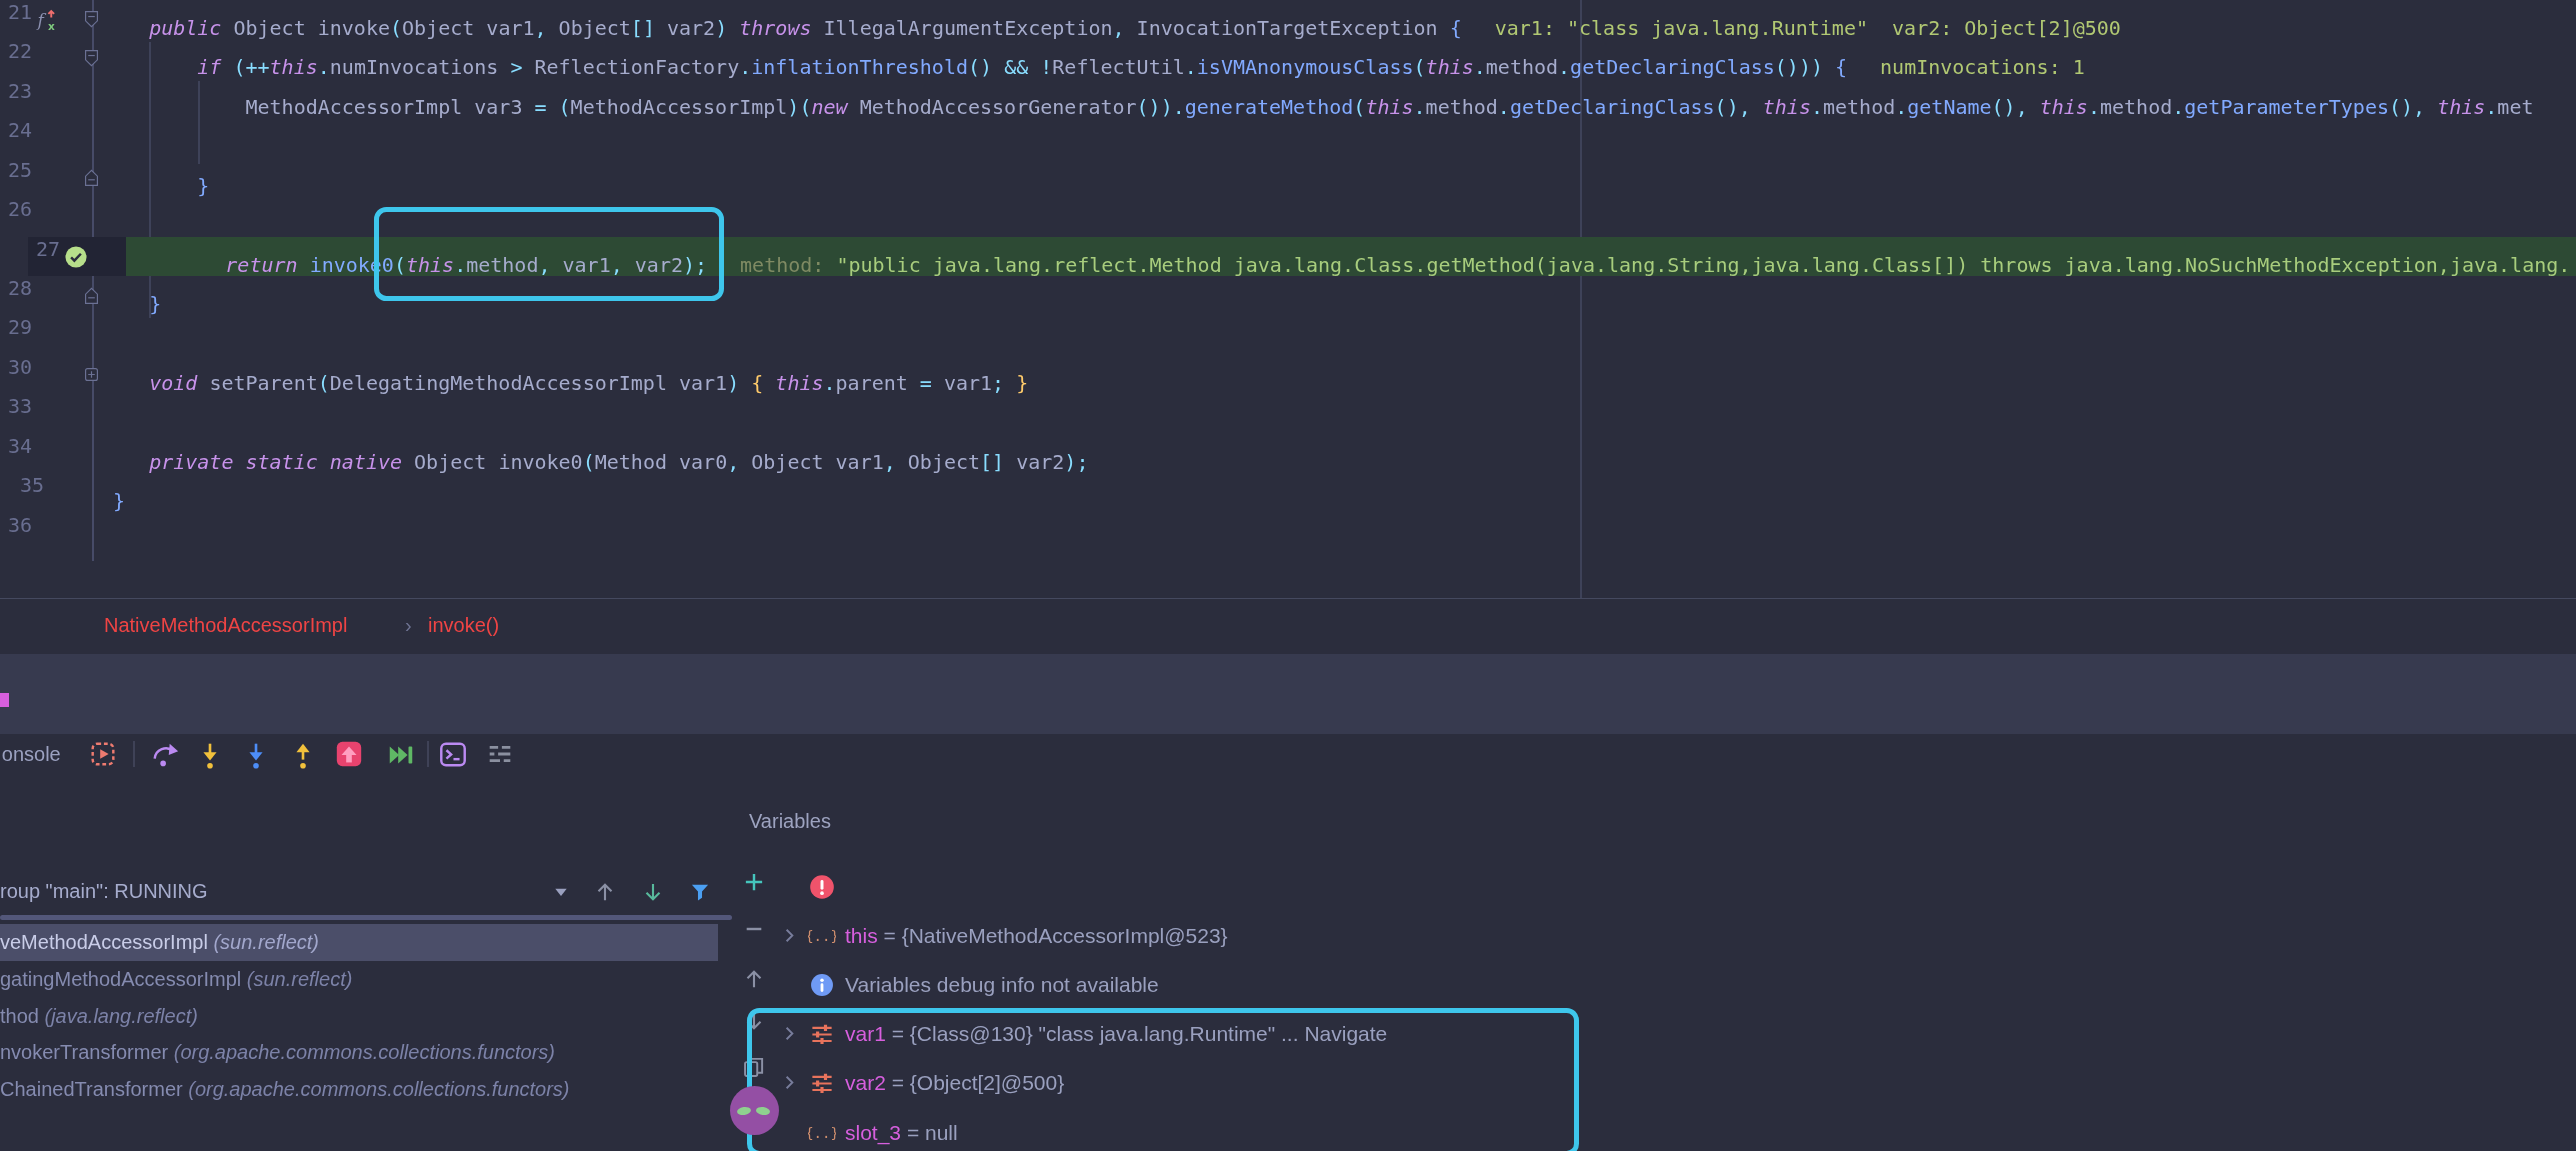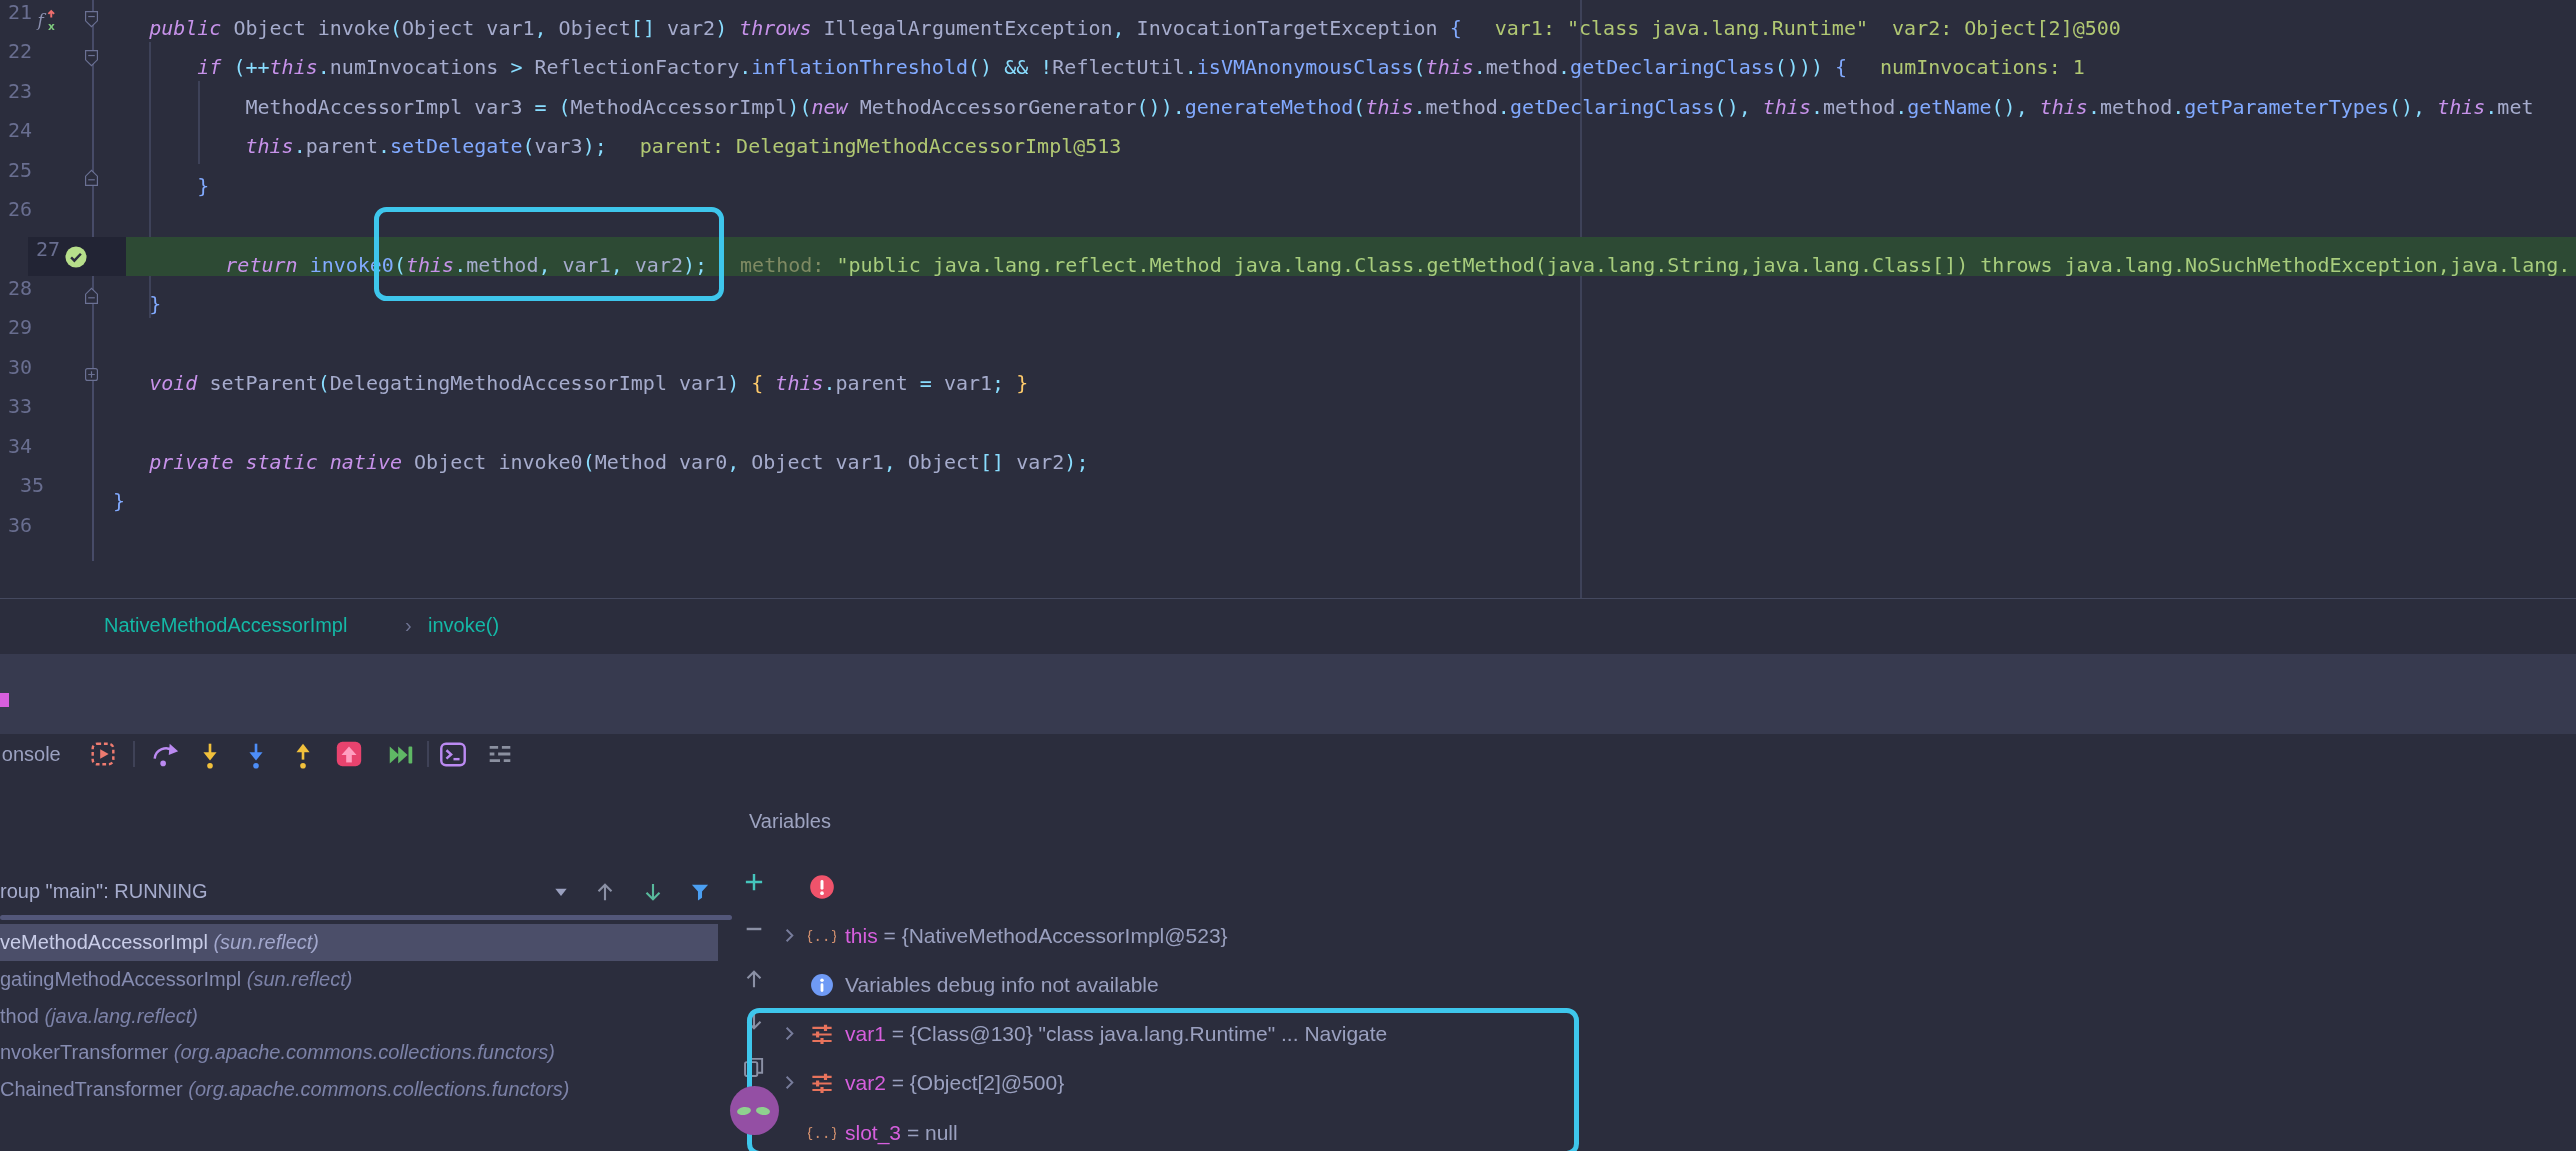--- a/index.html
+++ b/index.html
@@ -34,21 +34,21 @@
   .tok-fn{color:#82aaff;}
   .tok-op{color:#89ddff;}
   .tok-br{color:#82aaff;}
   .tok-yb{color:#ffcb6b;}
   .hintpad{display:inline-block;width:33px;}
   .hint{color:#b1c873;}
   .hint-label{color:#7f8a63;}
   .hint-value{color:#a8cd7d;}
   
   #breadcrumbs{position:absolute;left:0;top:598px;width:2576px;height:55px;background:#2b2d3d;border-top:1.8px solid #45495f;box-sizing:border-box;}
-  .crumb{position:absolute;top:0;height:53px;line-height:53px;color:#14b8a6;font-size:20px;}
+  .crumb{position:absolute;top:0;height:53px;line-height:53px;color:#ef4444;font-size:20px;}
   #crumb-1{left:104px;}
   #crumb-sep{left:405px;color:#6f7493;}
   #crumb-2{left:428px;}
   
   #band{position:absolute;left:0;top:654px;width:2576px;height:81px;background:#373a4f;}
   #band-chip{position:absolute;left:0;top:39px;width:8.8px;height:14px;background:#d75fde;}
   
   #debug-toolbar{position:absolute;left:0;top:734px;width:2576px;height:40px;background:#2b2d3d;}
   #console-label{position:absolute;left:1.8px;top:0;height:40px;line-height:40px;color:#9ba1c0;font-size:20px;}
   .tb-icon{position:absolute;top:5.3px;width:30px;height:30px;}
@@ -124,21 +124,20 @@
           </svg>
         </span>
         <span class="codetext"><span class="tok-k">        if </span><span class="tok-op">(++</span><span class="tok-k">this</span><span class="tok-op">.</span><span class="tok-id">numInvocations</span><span class="tok-op"> &gt; </span><span class="tok-id">ReflectionFactory</span><span class="tok-op">.</span><span class="tok-fn">inflationThreshold</span><span class="tok-op">() </span><span class="tok-op">&amp;&amp; !</span><span class="tok-id">ReflectUtil</span><span class="tok-op">.</span><span class="tok-fn">isVMAnonymousClass</span><span class="tok-op">(</span><span class="tok-k">this</span><span class="tok-op">.</span><span class="tok-id">method</span><span class="tok-op">.</span><span class="tok-fn">getDeclaringClass</span><span class="tok-op">()))</span><span class="tok-br"> {</span><span class="hintpad"></span><span class="hint">numInvocations: 1</span></span>
       </div>
       <div class="code-row" style="top: 79px;">
         <span class="lnum">23</span>
         <span class="codetext"><span class="tok-id">            MethodAccessorImpl var3 </span><span class="tok-op">= (</span><span class="tok-id">MethodAccessorImpl</span><span class="tok-op">)(</span><span class="tok-k">new </span><span class="tok-id">MethodAccessorGenerator</span><span class="tok-op">())</span><span class="tok-op">.</span><span class="tok-fn">generateMethod</span><span class="tok-op">(</span><span class="tok-k">this</span><span class="tok-op">.</span><span class="tok-id">method</span><span class="tok-op">.</span><span class="tok-fn">getDeclaringClass</span><span class="tok-op">(), </span><span class="tok-k">this</span><span class="tok-op">.</span><span class="tok-id">method</span><span class="tok-op">.</span><span class="tok-fn">getName</span><span class="tok-op">(), </span><span class="tok-k">this</span><span class="tok-op">.</span><span class="tok-id">method</span><span class="tok-op">.</span><span class="tok-fn">getParameterTypes</span><span class="tok-op">(), </span><span class="tok-k">this</span><span class="tok-op">.</span><span class="tok-id">met</span></span>
       </div>
       <div class="code-row" style="top: 118px;">
         <span class="lnum">24</span>
-        <span class="codetext"><span class="tok-k">            this</span><span class="tok-op">.</span><span class="tok-id">parent</span><span class="tok-op">.</span><span class="tok-fn">setDelegate</span><span class="tok-op">(</span><span class="tok-id">var3</span><span class="tok-op">);</span><span class="hintpad"></span><span class="hint">parent: DelegatingMethodAccessorImpl@513</span></span>
       </div>
       <div class="code-row" style="top: 158px;">
         <span class="lnum">25</span>
         <span class="fico">
           <svg viewBox="0 0 32 32" xmlns="http://www.w3.org/2000/svg">
             <path d="M7 28 h18 v-14 l-9 -9 -9 9 z" fill="#2b2d3d" stroke="#6b7194" stroke-width="1.8"></path>
             <path d="M11 19.5 h10" stroke="#6b7194" stroke-width="1.8"></path>
           </svg>
         </span>
         <span class="codetext"><span class="tok-br">        }</span></span>

